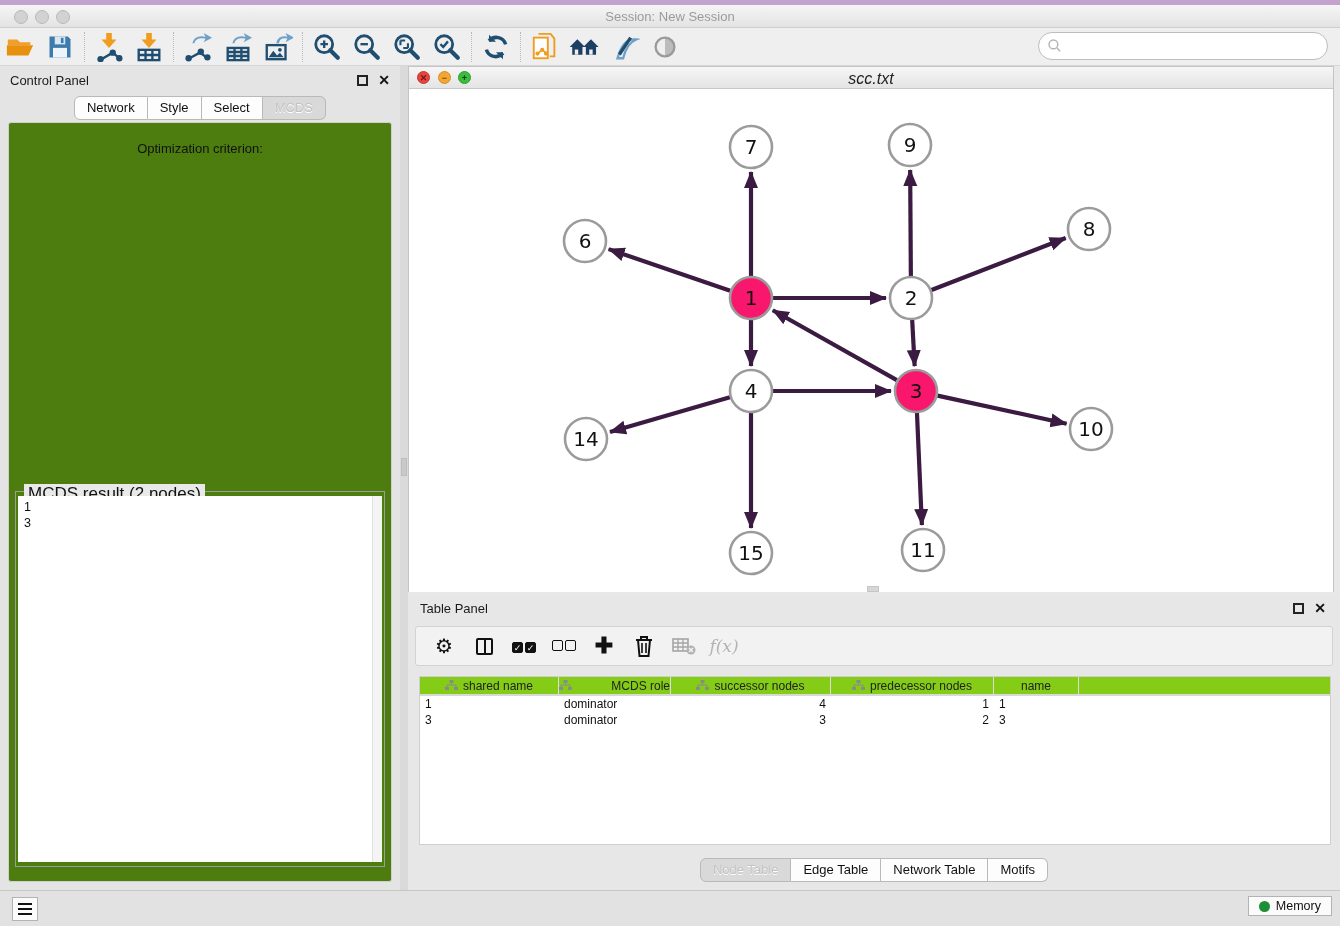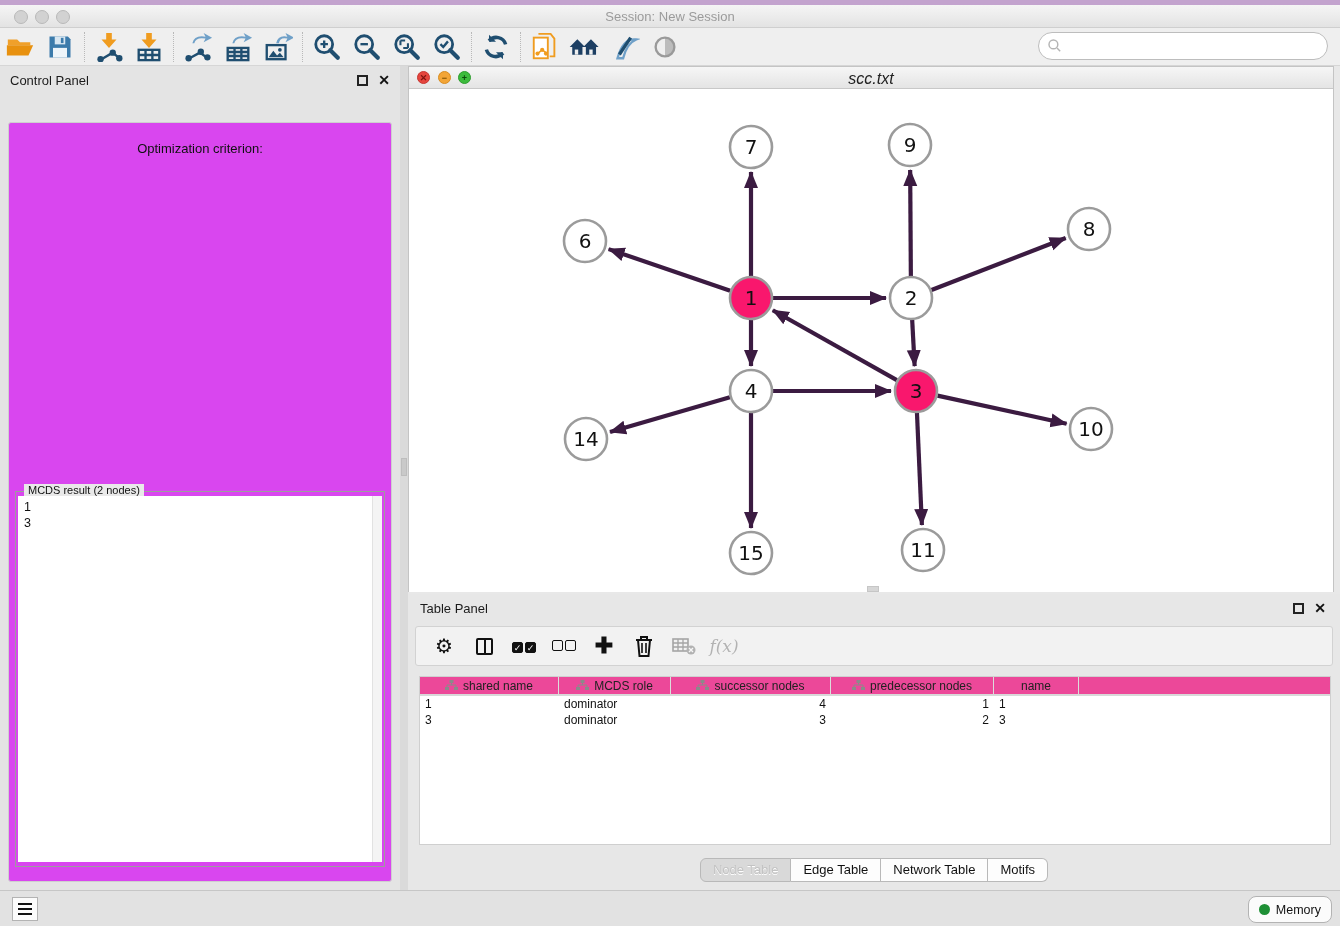--- a/index.html
+++ b/index.html
@@ -33,37 +33,37 @@
   .ph-close { font-size:14px; font-weight:bold; color:#111; line-height:1; }
 
   .cp-tabs { display:flex; justify-content:center; margin-top:2px; }
   .tab { font-size:13px; color:#111; background:#fdfdfd; border:1px solid #b9b9b9; border-left:none;
       padding:3px 12px 4px; }
   .tab:first-child { border-left:1px solid #b9b9b9; border-radius:6px 0 0 6px; }
   .tab:last-child { border-radius:0 6px 6px 0; }
   .tab.active-dim { background:#d9d9d9; color:#c3c3c3; text-shadow:0 1px 0 #fff; }
 
   .cp-inner { position:absolute; left:8px; top:56px; width:384px; height:760px;
-      background:#d946ef; border:1px solid #cfcfcf; border-radius:3px; }
+      background:#4d7c0f; border:1px solid #cfcfcf; border-radius:3px; }
   .opt-label { text-align:center; font-size:13px; color:#111; margin-top:18px; }
   .dropdown { position:absolute; left:36px; top:36px; width:310px; height:23px; background:#fff;
       border:1px solid #a9a9a9; border-radius:5px; display:flex; align-items:center;
       padding:0 22px 0 10px; font-size:13px; color:#111; }
   .dd-stepper { position:absolute; right:6px; top:3px; display:flex; flex-direction:column; gap:2px; }
   .dd-stepper i { width:0; height:0; border-left:4px solid transparent; border-right:4px solid transparent; display:block; }
   .dd-up { border-bottom:5px solid #444; }
   .dd-down { border-top:5px solid #444; }
   .cp-buttons { position:absolute; left:0; top:70px; width:100%; display:flex; justify-content:center; gap:14px; }
   .btn { background:#fff; border:1px solid #a9a9a9; border-radius:5px; font-size:13px; color:#111;
       padding:3px 16px 4px; font-family:"Liberation Sans", sans-serif; }
 
   .result-group { position:absolute; left:6px; top:368px; width:370px; height:376px;
       border:1px solid #9d9d9d; }
   .result-legend { position:absolute; left:8px; top:-8px; background:#e9e9e9; padding:0 4px;
-      font-size:11px; color:#111; }
+      font-size:17px; color:#111; }
   .result-text { position:absolute; left:2px; top:4px; width:354px; height:366px; background:#fff;
       font-size:12.5px; color:#111; padding:3px 6px; white-space:pre; line-height:16px; }
   .result-scroll { position:absolute; right:2px; top:4px; width:10px; height:366px; background:#f4f4f4;
       border-left:1px solid #e2e2e2; }
 
   .v-divider { position:absolute; left:400px; top:66px; width:8px; height:824px; background:#dadada; }
   .v-grip { position:absolute; left:1px; top:392px; width:6px; height:18px; background:#c9c9c9;
       border:1px solid #bdbdbd; }
 
   
@@ -88,37 +88,37 @@
   .gear { font-size:20px; color:#111; }
   .cols-ic { width:17px; height:17px; border:2px solid #111; border-radius:2px; position:relative; }
   .cols-ic:after { content:""; position:absolute; left:6px; top:0; width:2px; height:13px; background:#111; }
   .cbx { width:11px; height:11px; border:1.5px solid #111; border-radius:2px; display:inline-block; margin:0 1px; }
   .cbx.full { background:#111; color:#fff; font-size:9px; line-height:11px; text-align:center; }
   .plus-ic { font-size:22px; font-weight:bold; color:#111; line-height:1; }
   .fx { font-family:"DejaVu Serif", serif; font-style:italic; font-size:17px; color:#555; }
 
   .tp-table { position:absolute; left:11px; top:82px; width:912px; height:169px; background:#fff;
       border:1px solid #cfcfcf; font-size:12px; }
-  .tp-hrow { display:flex; height:19px; background:#ec4899; border-bottom:2px solid #d8d8d8; }
+  .tp-hrow { display:flex; height:19px; background:#84cc16; border-bottom:2px solid #d8d8d8; }
   .tp-hcell { display:flex; align-items:center; justify-content:center; gap:5px; color:#222;
       border-right:1px solid #dcdcdc; font-size:12px; }
   .tp-row { display:flex; height:16px; align-items:center; color:#111; }
   .cell { padding:0 5px; overflow:hidden; white-space:nowrap; }
 
   .tp-tabs { position:absolute; left:0; bottom:8px; width:100%; display:flex; justify-content:center; }
 
   
   .statusbar { position:absolute; left:0; top:890px; width:1340px; height:36px; background:#e2e2e2;
       border-top:1px solid #c6c6c6; }
   .list-btn { position:absolute; left:12px; top:6px; width:26px; height:24px; background:#fbfbfb;
       border:1px solid #b3b3b3; display:flex; align-items:center; justify-content:center; }
   .list-glyph { width:14px; height:12px; display:flex; flex-direction:column; justify-content:space-between; }
   .list-glyph i { display:block; height:2px; background:#111; }
-  .memory-btn { position:absolute; right:8px; top:5px; height:27px; background:#fbfbfb;
-      border:1px solid #b3b3b3; border-radius:8px; display:flex; align-items:center; gap:6px;
+  .memory-btn { position:absolute; right:8px; top:5px; height:20px; background:#fbfbfb;
+      border:1px solid #b3b3b3; border-radius:0; display:flex; align-items:center; gap:6px;
       padding:0 10px; font-size:12.5px; color:#111; }
   .mem-dot { width:11px; height:11px; border-radius:50%; background:#1e8f35; }
 
   svg { display:block; }
   .attr-ic { flex:none; }
 </style>
 </head>
 <body>
 
 <div class="app">
@@ -275,20 +275,26 @@
         <path d="M12.5 12.5l4 4" stroke="#777" stroke-width="1.8"></path>
       </svg>
     </div>
   </div>
 
   <div class="control-panel">
     <div class="panel-header">
       <span class="ph-title">Control Panel</span>
       <span class="ph-float"></span>
       <span class="ph-close">✕</span>
+    </div>
+    <div class="cp-tabs">
+      <span class="tab">Network</span>
+      <span class="tab">Style</span>
+      <span class="tab">Select</span>
+      <span class="tab active-dim">MCDS</span>
     </div>
     <div class="cp-inner">
       <div class="opt-label">Optimization criterion:</div>
       <div class="result-group">
         <span class="result-legend">MCDS result (2 nodes)</span>
         <div class="result-text">1
 3</div>
         <div class="result-scroll"></div>
       </div>
     </div>
@@ -403,21 +409,21 @@
       <div class="tp-hrow" id="table-header">
           <div class="tp-hcell" style="width: 139px;">
             <svg class="attr-ic" width="13" height="12" viewBox="0 0 13 12">
               <rect x="4.5" y="0" width="4" height="3" fill="#8a8a8a"></rect>
               <rect x="0" y="7" width="4" height="3" fill="#8a8a8a"></rect>
               <rect x="9" y="7" width="4" height="3" fill="#8a8a8a"></rect>
               <path d="M6.5 3v2M2 7V5h9v2" stroke="#8a8a8a" fill="none"></path>
             </svg>
             <span>shared name</span>
           </div>
-          <div class="tp-hcell" style="width: 112px;">
+          <div class="tp-hcell" style="width: 112px; justify-content: space-between;">
             <svg class="attr-ic" width="13" height="12" viewBox="0 0 13 12">
               <rect x="4.5" y="0" width="4" height="3" fill="#8a8a8a"></rect>
               <rect x="0" y="7" width="4" height="3" fill="#8a8a8a"></rect>
               <rect x="9" y="7" width="4" height="3" fill="#8a8a8a"></rect>
               <path d="M6.5 3v2M2 7V5h9v2" stroke="#8a8a8a" fill="none"></path>
             </svg>
             <span>MCDS role</span>
           </div>
           <div class="tp-hcell" style="width: 160px;">
             <svg class="attr-ic" width="13" height="12" viewBox="0 0 13 12">

